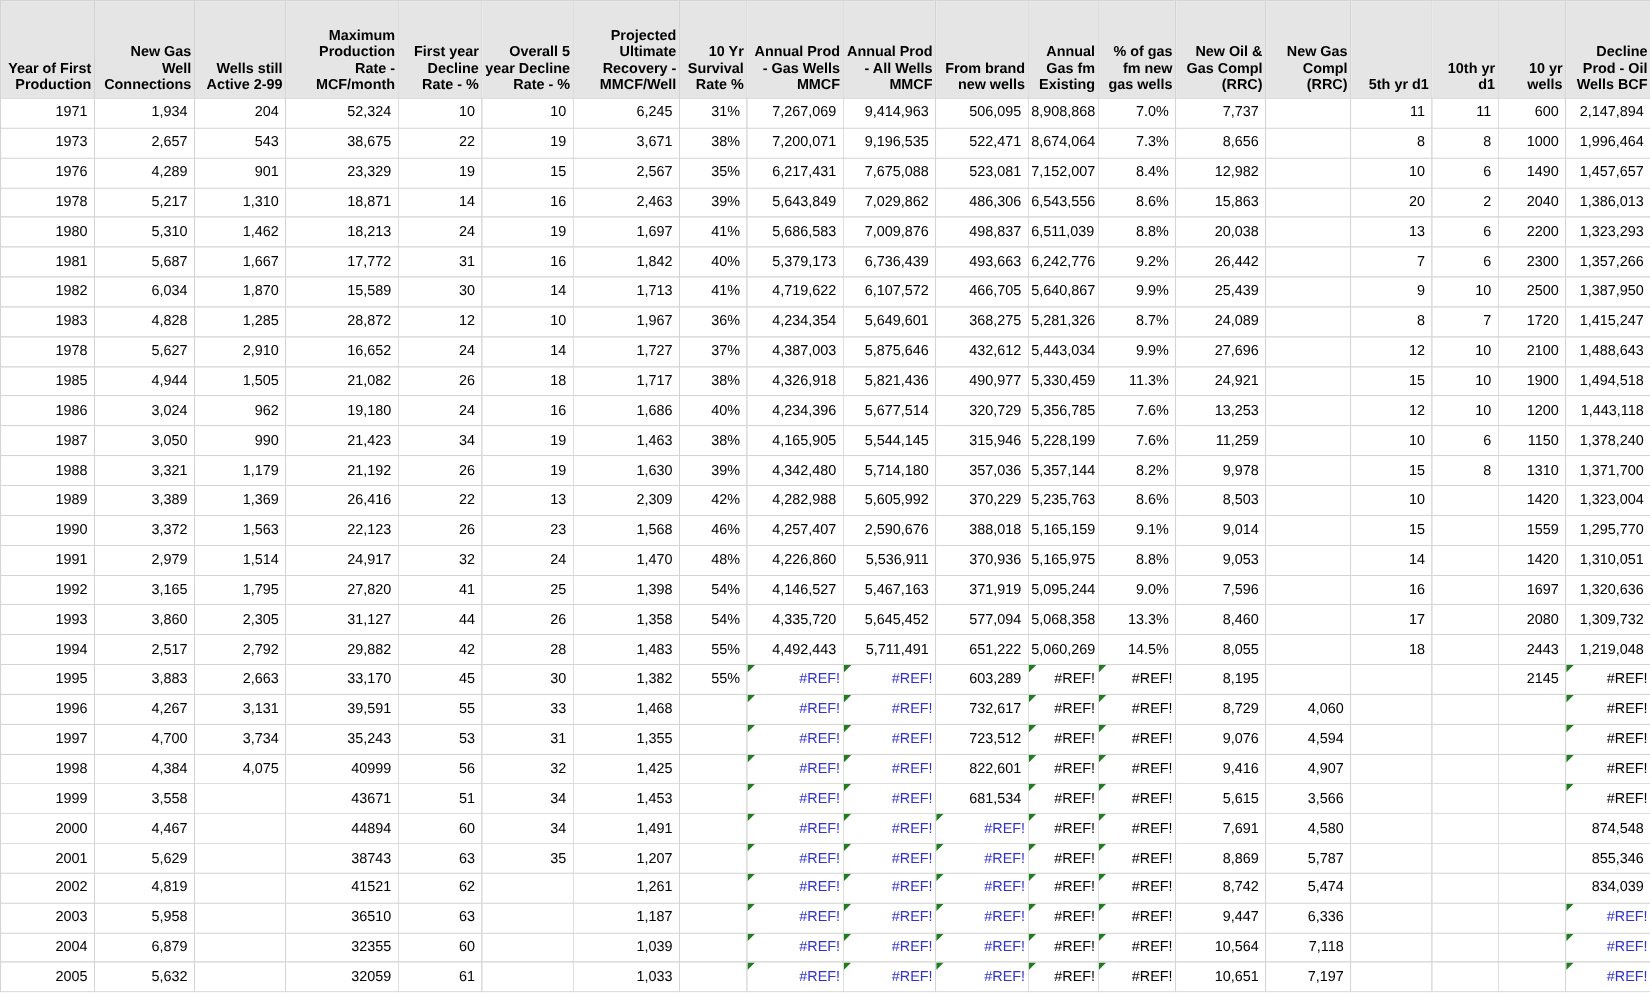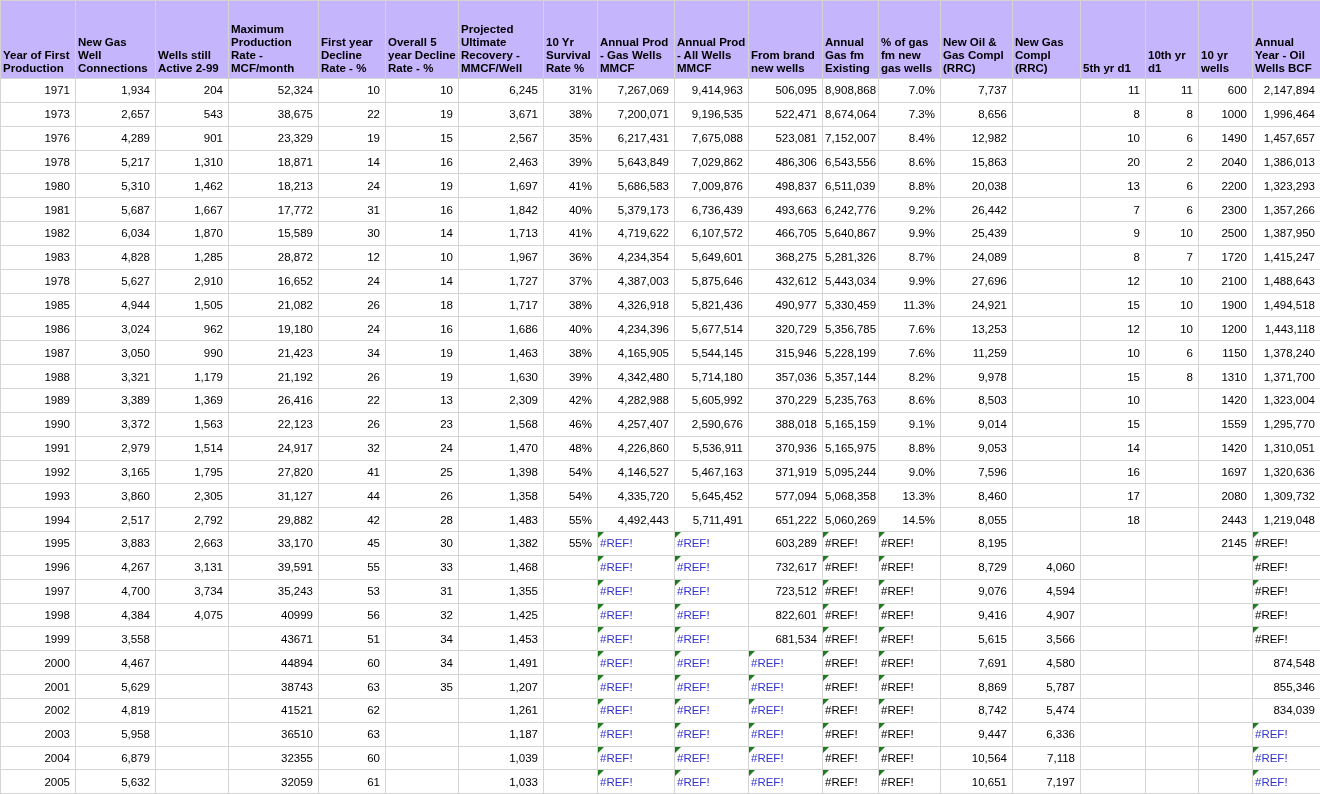--- a/index.html
+++ b/index.html
@@ -10,31 +10,31 @@
   table{border-collapse:collapse;table-layout:fixed;width:1320px;}
   th,td{
     border:1px solid #d4d4d4;
     overflow:hidden;white-space:nowrap;
     box-sizing:border-box;
     position:relative;
   }
   th{
     height:78px;
     font-size:11.5px;font-weight:bold;color:#000;
-    text-align:left;vertical-align:bottom;
+    text-align:right;vertical-align:bottom;
     padding:0 2px 3px 2px;line-height:13px;
-    white-space:normal;background:#c4b5fd;
+    white-space:normal;background:#e5e5e5;
   }
   td{
     height:23.85px;
     font-size:11.5px;color:#000;
     text-align:right;vertical-align:middle;
     padding:0 5px 0 2px;background:#fff;
   }
-  td.err{text-align:left;padding:0 2px;}
+  td.err{text-align:right;padding:0 2px;}
   td.err .ref-text{display:inline-block;}
   .err-blue .ref-text{color:#3333cc;}
   .err-black .ref-text{color:#000;}
   .tri{
     position:absolute;top:0;left:0;width:0;height:0;
     border-top:6px solid #1f7c1f;border-right:6px solid transparent;
   }
   tr{page-break-inside:avoid;}
 </style>
 </head>
@@ -76,21 +76,21 @@
           <th>Annual Prod - Gas Wells MMCF</th>
           <th>Annual Prod - All Wells MMCF</th>
           <th>From brand new wells</th>
           <th>Annual Gas fm Existing</th>
           <th>% of gas fm new gas wells</th>
           <th>New Oil &amp; Gas Compl (RRC)</th>
           <th>New Gas Compl (RRC)</th>
           <th>5th yr d1</th>
           <th>10th yr d1</th>
           <th>10 yr wells</th>
-          <th>Annual Year - Oil Wells BCF</th>
+          <th>Decline Prod - Oil Wells BCF</th>
         </tr>
     </thead>
     <tbody>
         <tr>
           <td>1971</td>
           <td>1,934</td>
           <td>204</td>
           <td>52,324</td>
           <td>10</td>
           <td>10</td>

